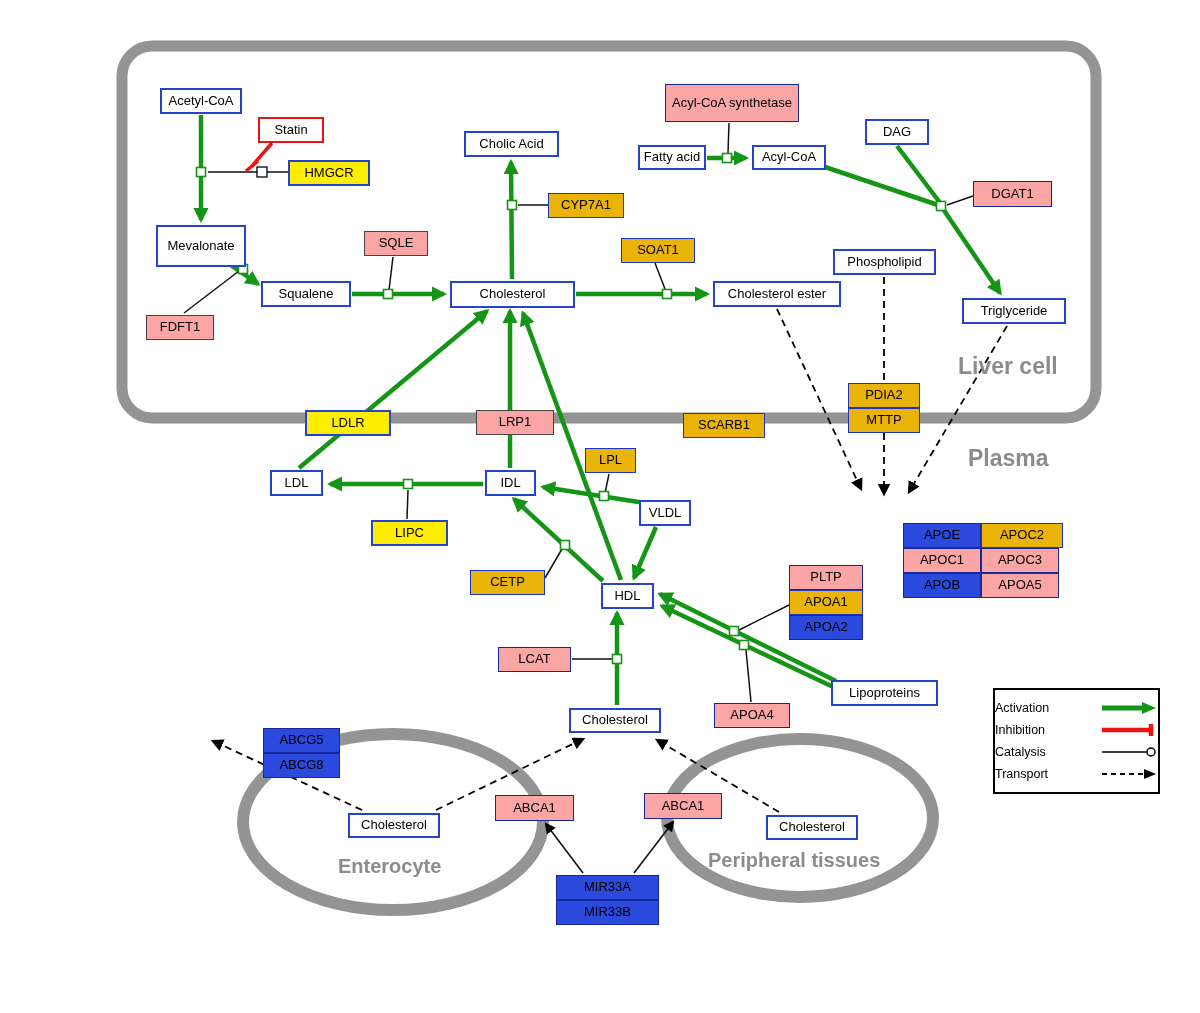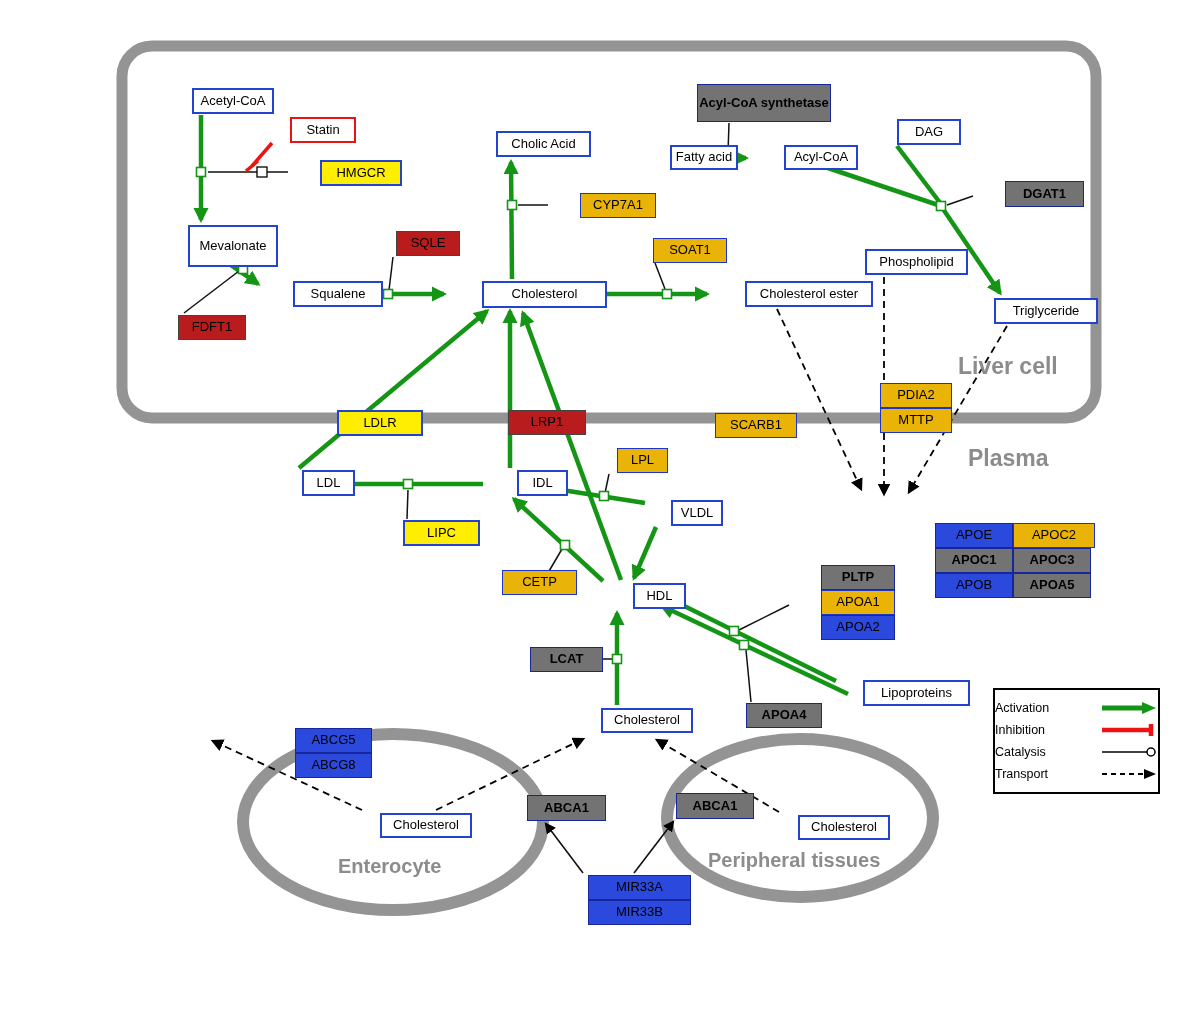--- a/index.html
+++ b/index.html
@@ -4,26 +4,26 @@
 <style>
   html,body{margin:0;padding:0;background:#fff;}
   .canvas{
     position:relative;width:1200px;height:1013px;overflow:hidden;
     font-family:"Liberation Sans","DejaVu Sans",sans-serif;color:#000;background:#fff;
   }
   svg.edges{position:absolute;left:0;top:0;z-index:1;}
   .nd{
     position:absolute;display:flex;align-items:center;justify-content:center;
     box-sizing:border-box;text-align:center;font-size:13px;line-height:1.15;
-    background:#fff;border:2px solid #2443cf;z-index:2;color:#000;margin-left:32px;
+    background:#fff;border:2px solid #2443cf;z-index:2;color:#000;
   }
   .vy{background:#ffee00;border:2px solid #2443cf;}
-  .py{background:#b91c1c;border:1.5px solid #444;text-align:center;}
+  .py{background:#fca5a5;border:1.5px solid #444;text-align:center;}
   .bl{background:#eab308;border:1.5px solid #1d35c4;}
-  .bm{background:#737373;border:1.5px solid #16279b;font-weight:bold;}
+  .bm{background:#fca5a5;border:1.5px solid #16279b;}
   .bd{background:#2b49dc;border:1.5px solid #16279b;}
   .statin{border:2px solid #e81313;}
   .region{position:absolute;color:#8c8c8c;font-weight:bold;z-index:2;white-space:nowrap;}
   .legend{
     position:absolute;left:993px;top:688px;width:167px;box-sizing:border-box;
     background:#fff;border:2.5px solid #000;z-index:3;padding:7px 0;
   }
   .lrow{display:flex;align-items:center;justify-content:space-between;height:22px;font-size:12.5px;}
   .lrow svg{flex:0 0 auto;}
 </style>

